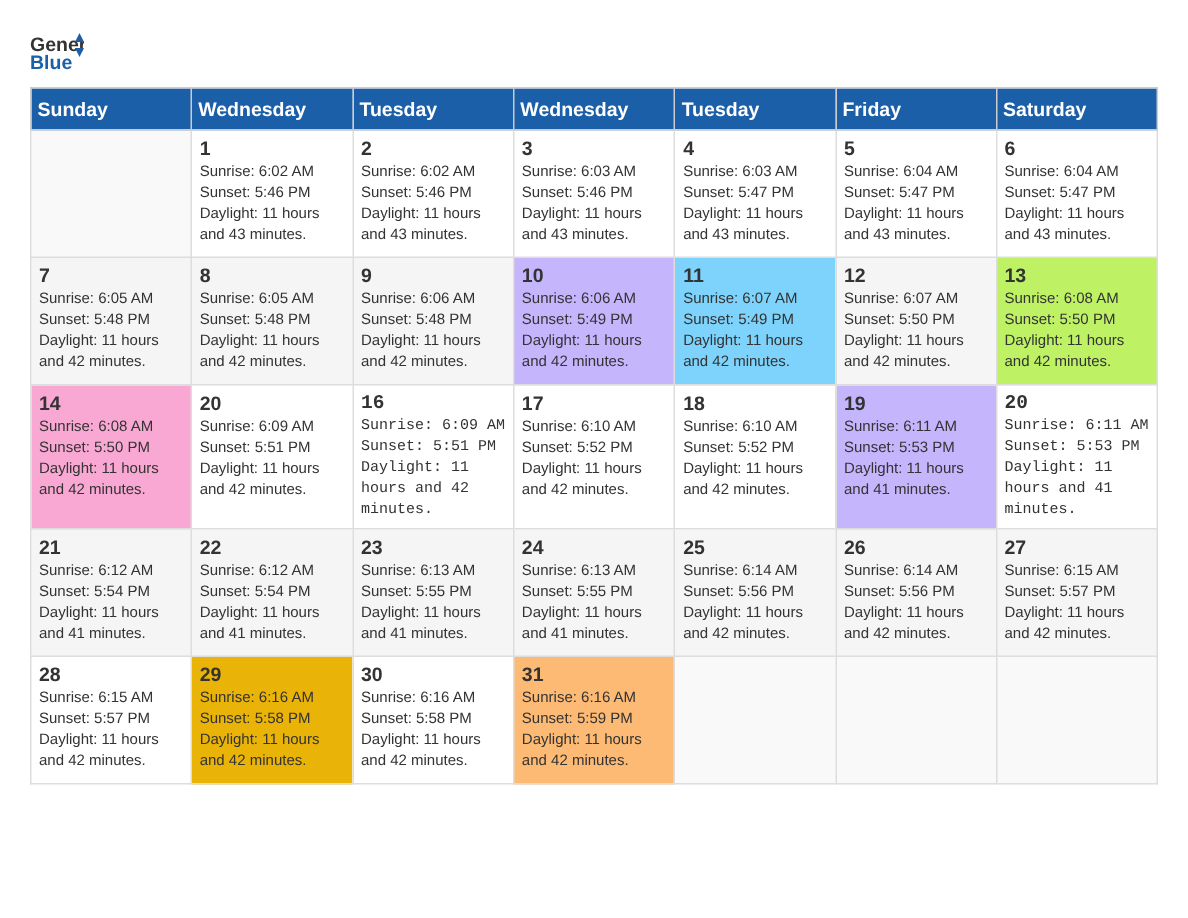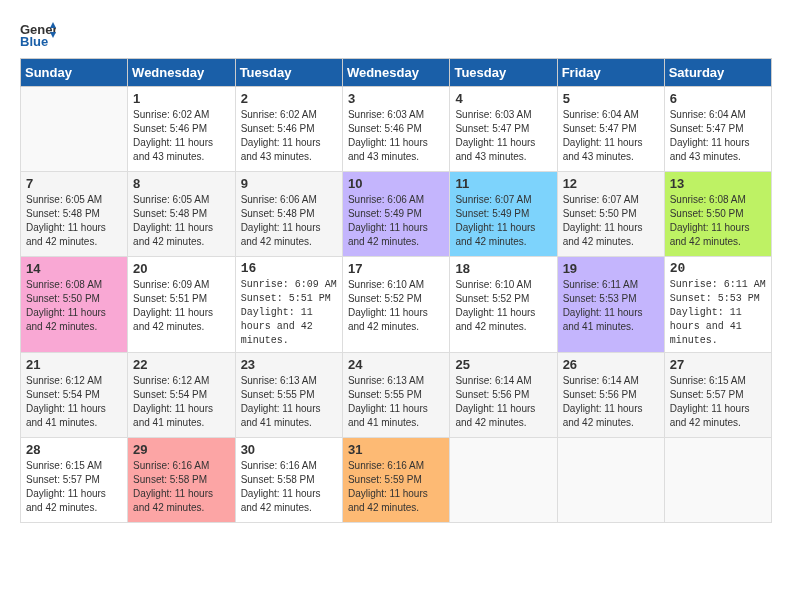--- a/index.html
+++ b/index.html
@@ -226,21 +226,21 @@
         <td style="background-color: rgb(245, 245, 245);">
           <span class="day-number">27</span>
           <div class="day-info">Sunrise: 6:15 AM<br>Sunset: 5:57 PM<br>Daylight: 11 hours and 42 minutes.</div>
         </td>
       </tr>
       <tr>
         <td style="background-color: rgb(255, 255, 255);">
           <span class="day-number">28</span>
           <div class="day-info">Sunrise: 6:15 AM<br>Sunset: 5:57 PM<br>Daylight: 11 hours and 42 minutes.</div>
         </td>
-        <td style="background-color: #fca5a5; margin-left: 16px;">
+        <td style="background-color: #eab308; margin-left: 16px;">
           <span class="day-number">29</span>
           <div class="day-info">Sunrise: 6:16 AM<br>Sunset: 5:58 PM<br>Daylight: 11 hours and 42 minutes.</div>
         </td>
         <td style="background-color: rgb(255, 255, 255);">
           <span class="day-number">30</span>
           <div class="day-info">Sunrise: 6:16 AM<br>Sunset: 5:58 PM<br>Daylight: 11 hours and 42 minutes.</div>
         </td>
         <td style="background-color: #fdba74; margin-top: 20px;">
           <span class="day-number">31</span>
           <div class="day-info">Sunrise: 6:16 AM<br>Sunset: 5:59 PM<br>Daylight: 11 hours and 42 minutes.</div>

